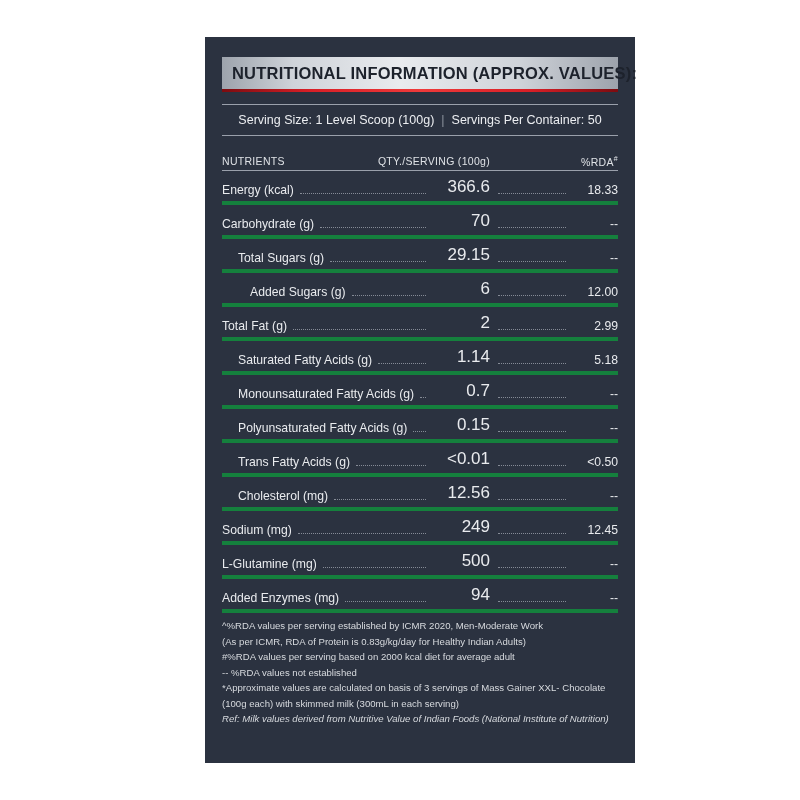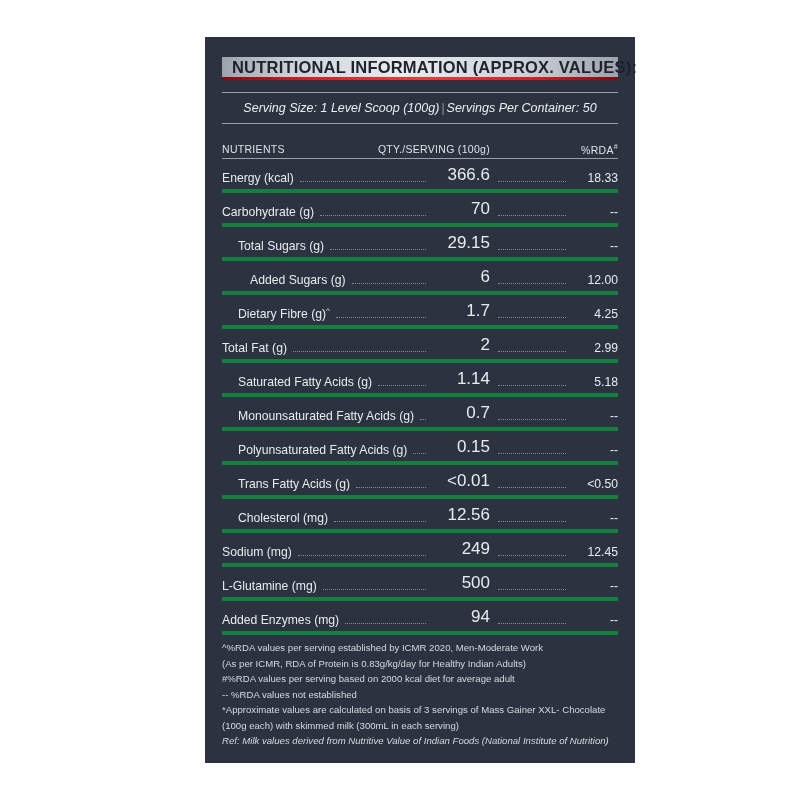--- a/index.html
+++ b/index.html
@@ -23,21 +23,21 @@
     position: absolute;
     left: 17px;
     top: 20px;
     width: 396px;
     height: 686px;
   }
   
   .title-box {
     position: relative;
     background: linear-gradient(to right, #9da3ac 0%, #cfd3d9 18%, #e9ebee 45%, #cfd3d9 75%, #9da3ac 100%);
-    height: 20px;
+    height: 32px;
     display: flex;
     align-items: center;
     padding-left: 10px;
     box-sizing: border-box;
   }
   .title-box .title-text {
     font-size: 16.5px;
     font-weight: bold;
     color: #1d222c;
     letter-spacing: 0.2px;
@@ -49,24 +49,23 @@
   }
   
   .serving-bar {
     margin-top: 12px;
     border-top: 1px solid #9aa0ab;
     border-bottom: 1px solid #9aa0ab;
     height: 30px;
     display: flex;
     align-items: center;
     justify-content: center;
-    gap: 2px;
+    gap: 7px;
     color: #eceef1;
     font-size: 12.5px;
-    font-style: italic;
   }
   .serving-bar .divider {
     color: #8b919c;
   }
   
   .table {
     margin-top: 8px;
     width: 100%;
   }
   .row {
@@ -191,27 +190,20 @@
       </div>
 
       <div class="row line indent2">
         <span class="label">Added Sugars (g)</span>
         <span class="dots"></span>
         <span class="qty">6</span>
         <span class="dots2"></span>
         <span class="rda">12.00</span>
       </div>
 
-      <div class="row line indent1">
-        <span class="label"><span>Dietary Fibre (g)</span><sup>^</sup></span>
-        <span class="dots"></span>
-        <span class="qty">1.7</span>
-        <span class="dots2"></span>
-        <span class="rda">4.25</span>
-      </div>
 
       <div class="row line">
         <span class="label">Total Fat (g)</span>
         <span class="dots"></span>
         <span class="qty">2</span>
         <span class="dots2"></span>
         <span class="rda">2.99</span>
       </div>
 
       <div class="row line indent1">

